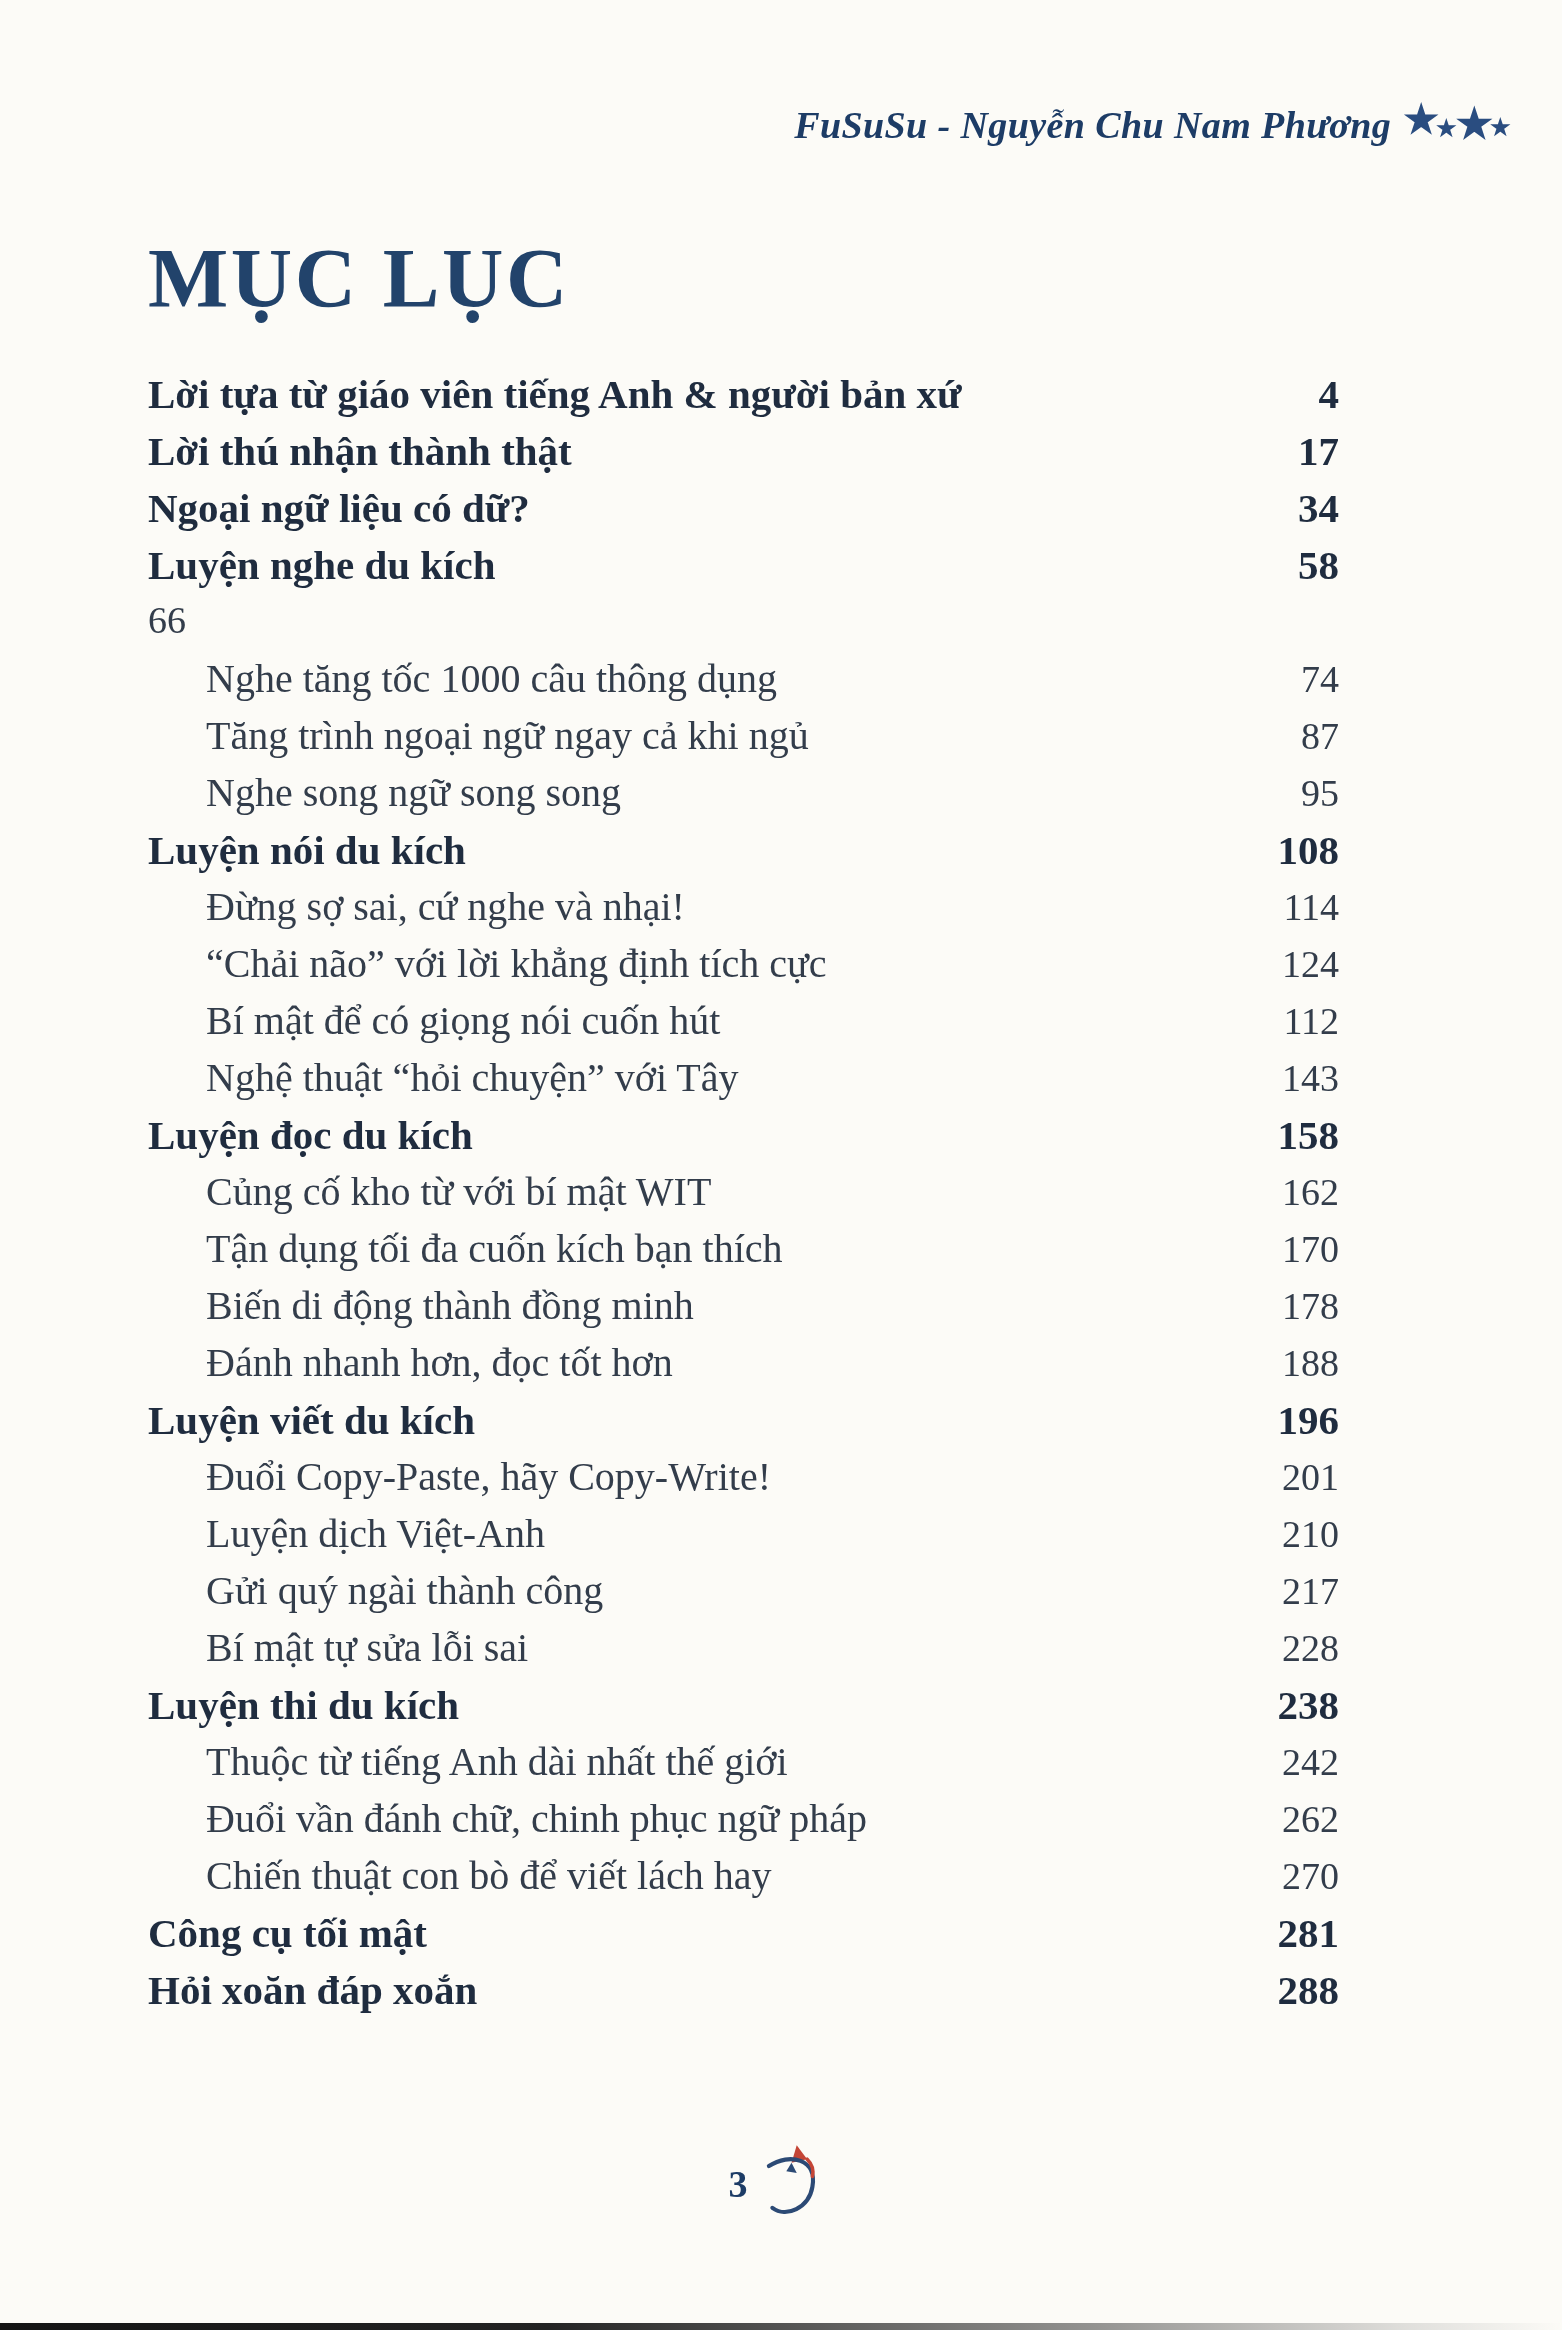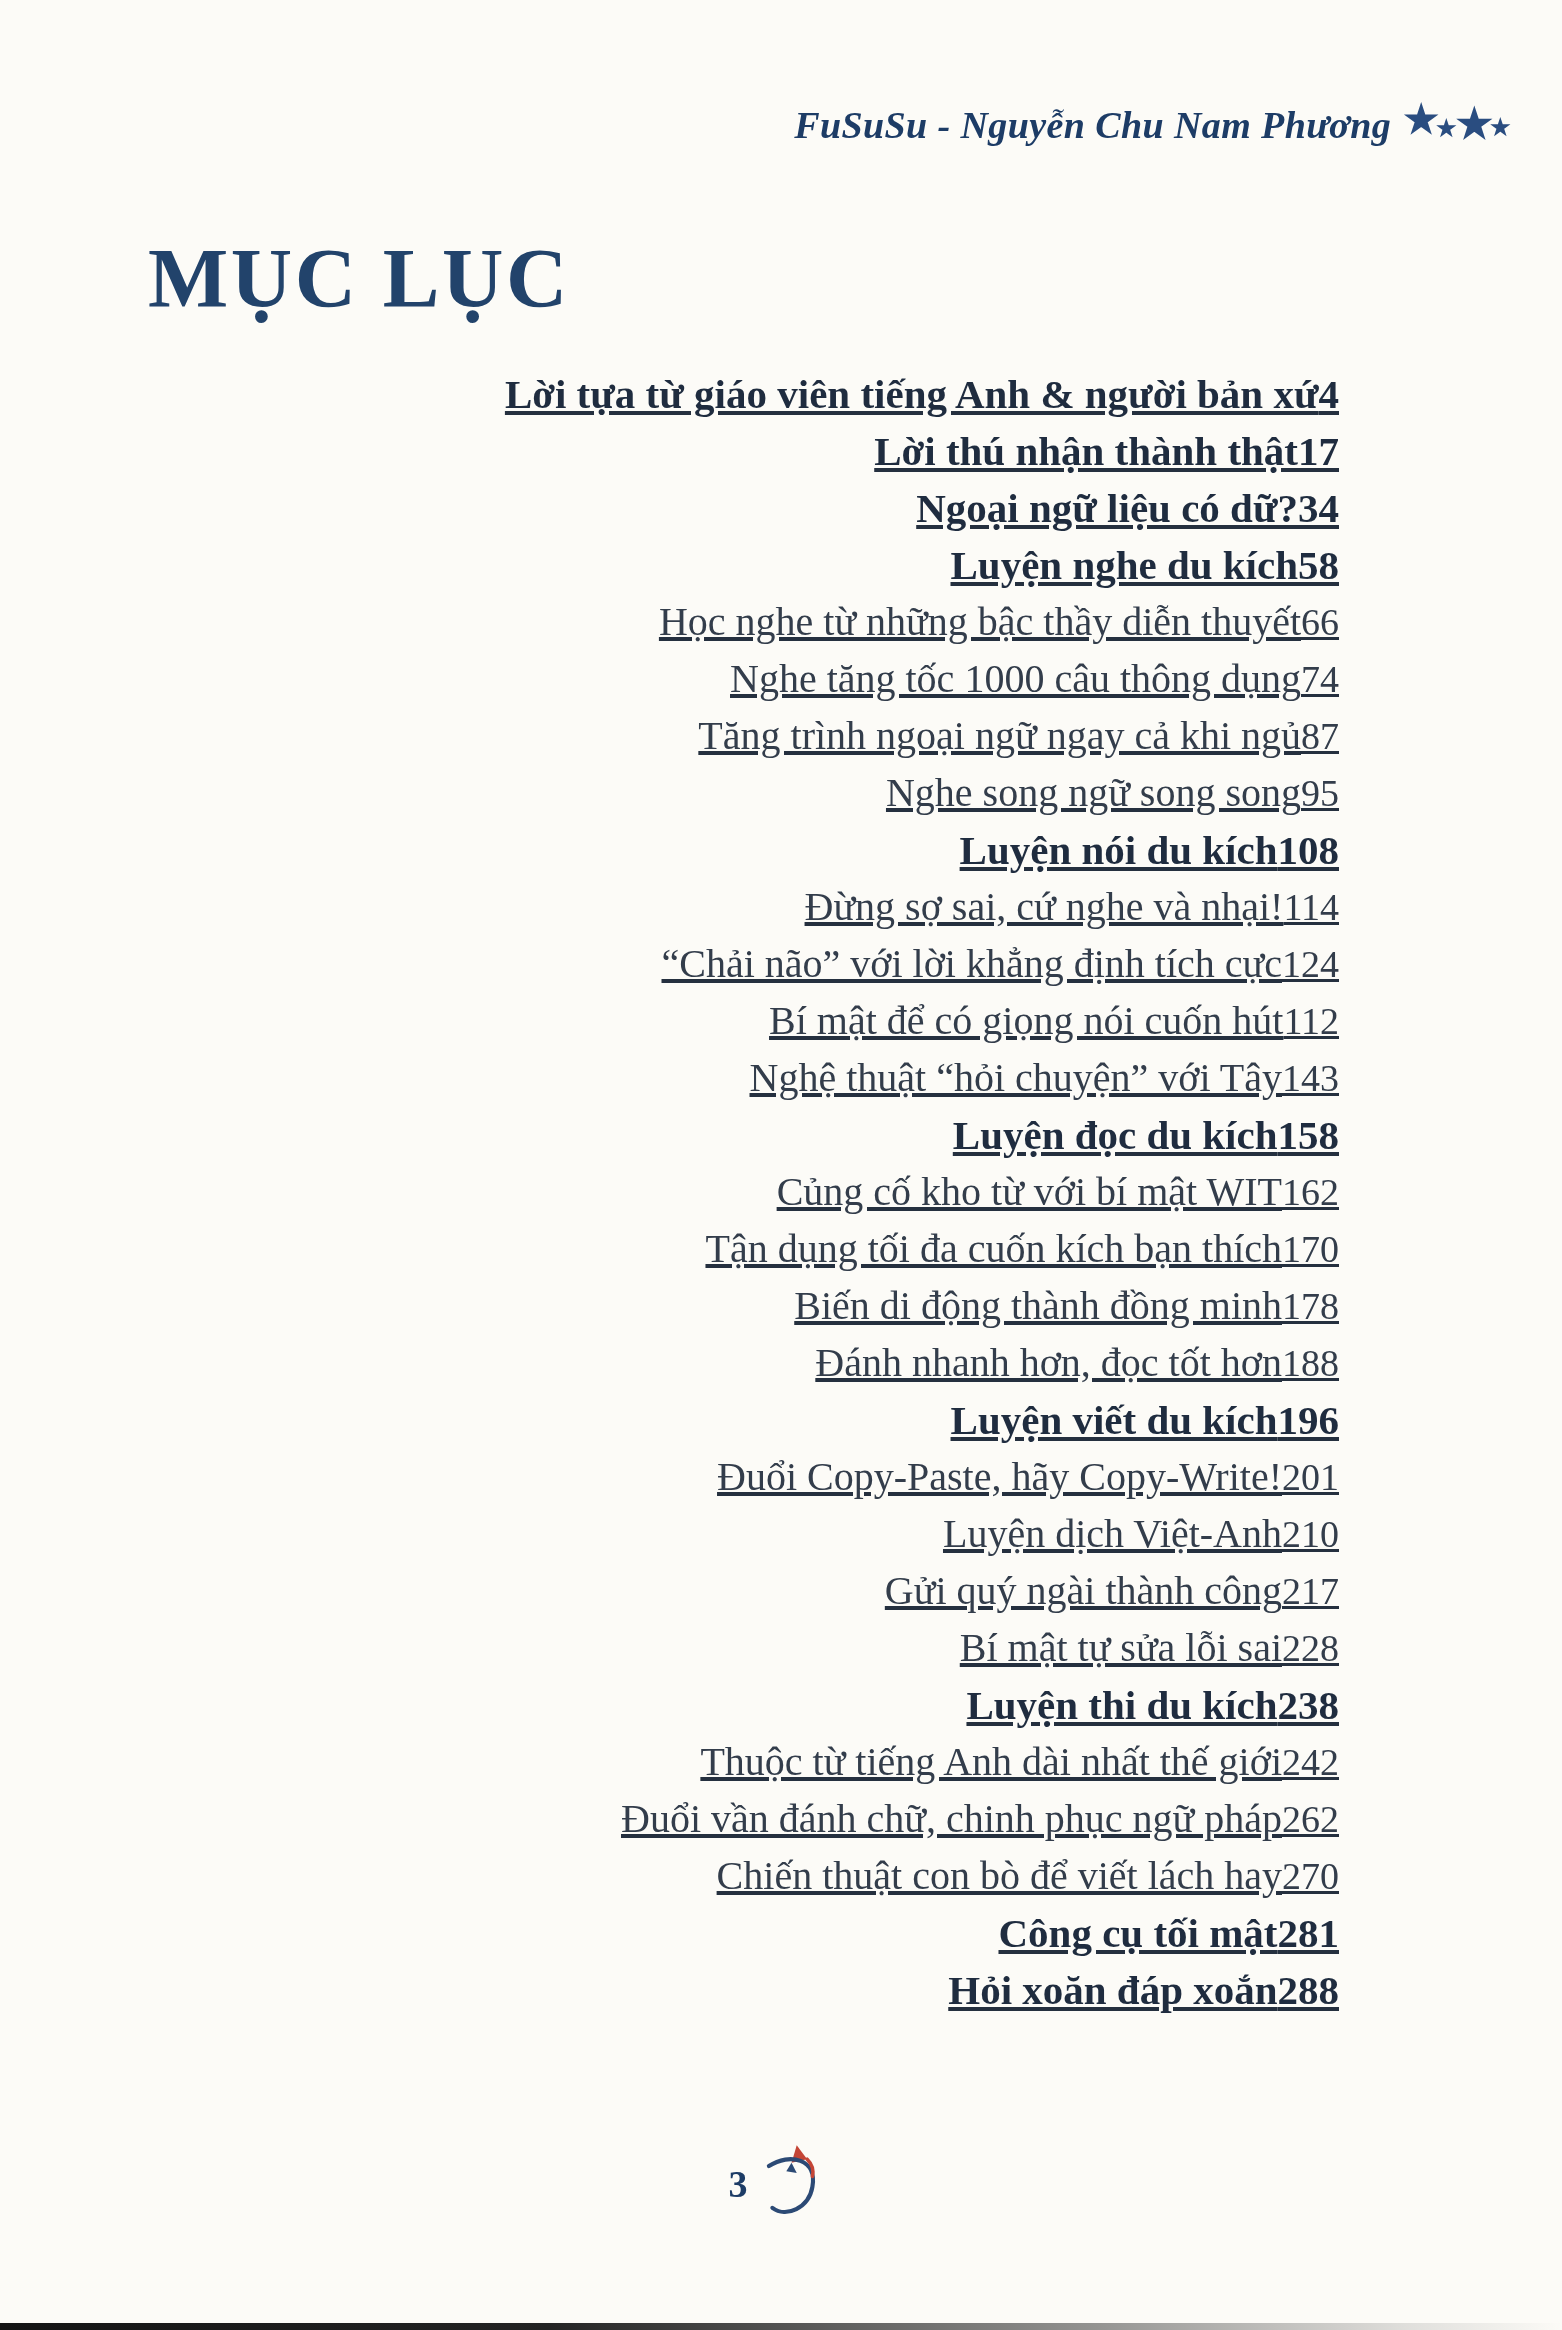--- a/index.html
+++ b/index.html
@@ -61,24 +61,23 @@
   }
 
   .toc-list {
     position: absolute;
     top: 370px;
     left: 0;
     width: 100%;
   }
   .toc-row {
     display: flex;
-    justify-content: flex-end;
+    justify-content: space-between;
     align-items: baseline;
     height: 57px;
-    text-decoration: underline;
   }
   .toc-label {
     font-size: 40px;
     color: #333d4b;
     white-space: nowrap;
   }
   .toc-page {
     font-size: 38px;
     color: #333d4b;
     white-space: nowrap;
@@ -149,21 +148,20 @@
   </div>
       <div class="toc-row level-0">
     <span class="toc-label">Ngoại ngữ liệu có dữ?</span>
     <span class="toc-page">34</span>
   </div>
       <div class="toc-row level-0">
     <span class="toc-label">Luyện nghe du kích</span>
     <span class="toc-page">58</span>
   </div>
       <div class="toc-row level-1">
-    <span class="toc-label">Học nghe từ những bậc thầy diễn thuyết</span>
     <span class="toc-page">66</span>
   </div>
       <div class="toc-row level-1">
     <span class="toc-label">Nghe tăng tốc 1000 câu thông dụng</span>
     <span class="toc-page">74</span>
   </div>
       <div class="toc-row level-1">
     <span class="toc-label">Tăng trình ngoại ngữ ngay cả khi ngủ</span>
     <span class="toc-page">87</span>
   </div>

